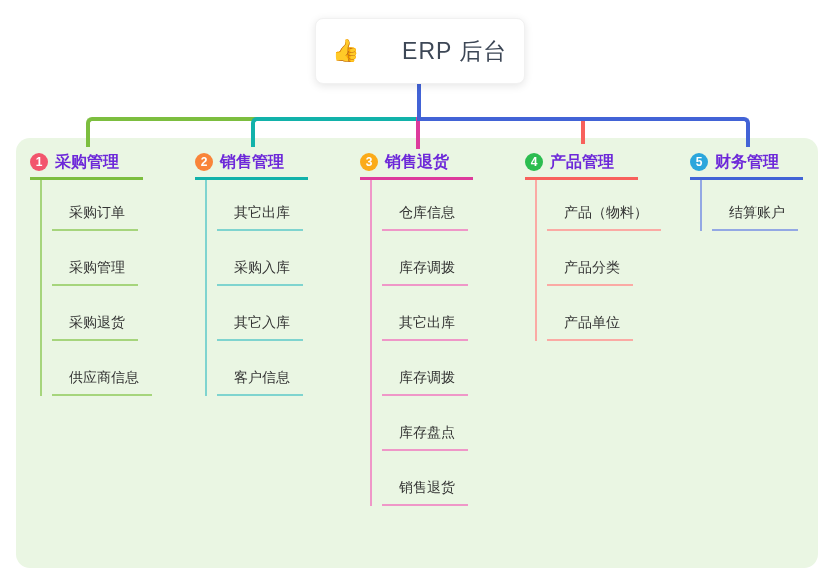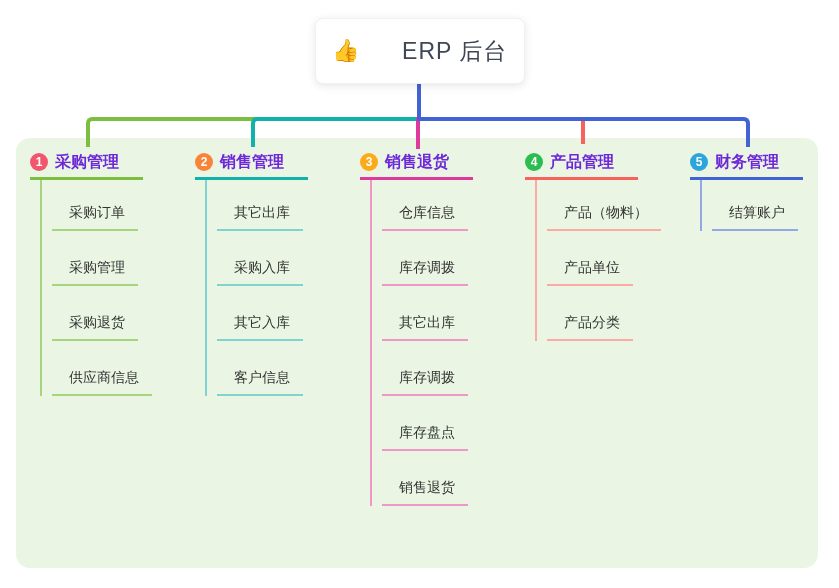--- a/index.html
+++ b/index.html
@@ -112,22 +112,22 @@
           <div class="child">销售退货</div>
         </div>
       </div>
       <div class="branch" style="left: 525px; --main: #f8615c; --light: #fbaaa4; --badge: #2cbd50;">
         <div class="branch-title">
           <span class="badge">4</span>
           <span class="branch-label">产品管理</span>
         </div>
         <div class="children">
           <div class="child">产品（物料）</div>
+          <div class="child">产品分类</div>
           <div class="child">产品单位</div>
-          <div class="child">产品分类</div>
         </div>
       </div>
       <div class="branch" style="left: 690px; --main: #4263d6; --light: #93a8e4; --badge: #2ba6dc;">
         <div class="branch-title">
           <span class="badge">5</span>
           <span class="branch-label">财务管理</span>
         </div>
         <div class="children">
           <div class="child">结算账户</div>
         </div>

